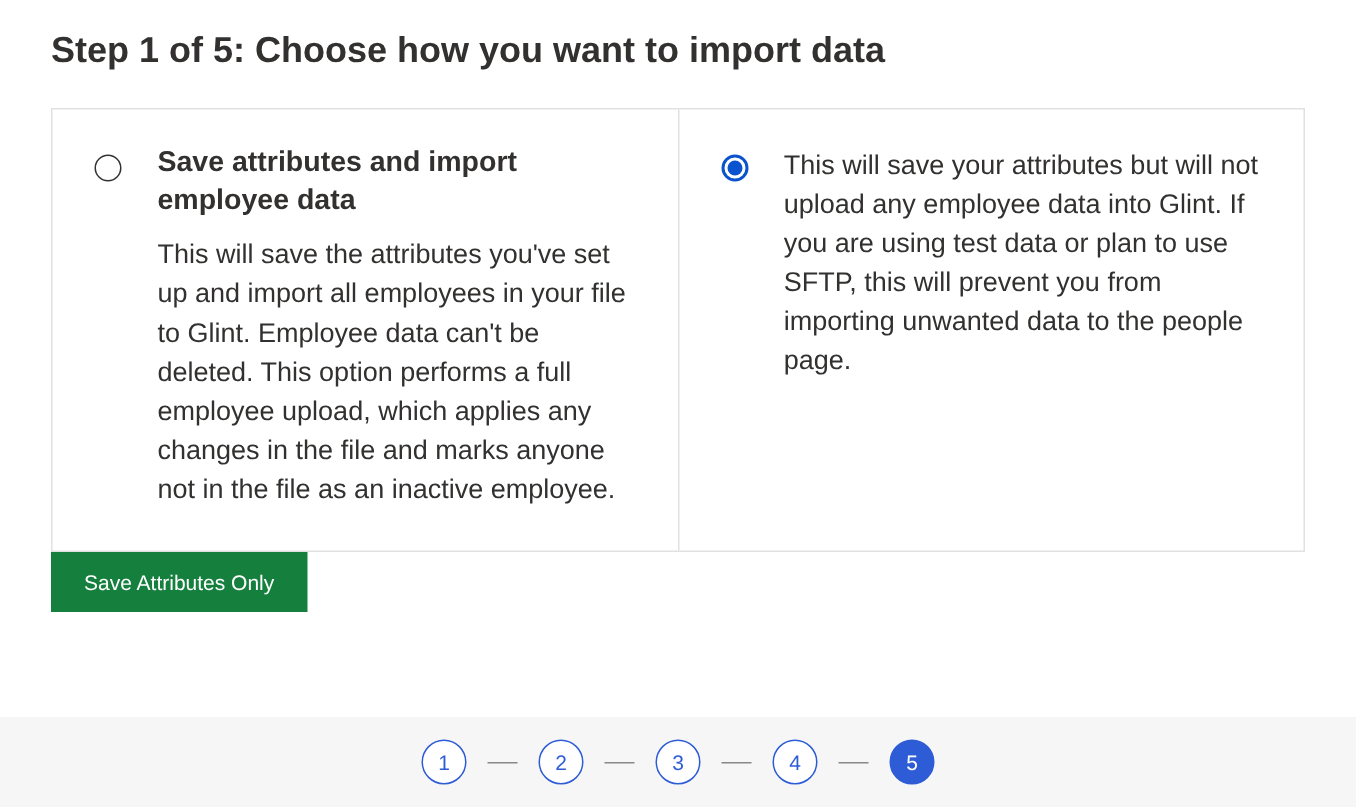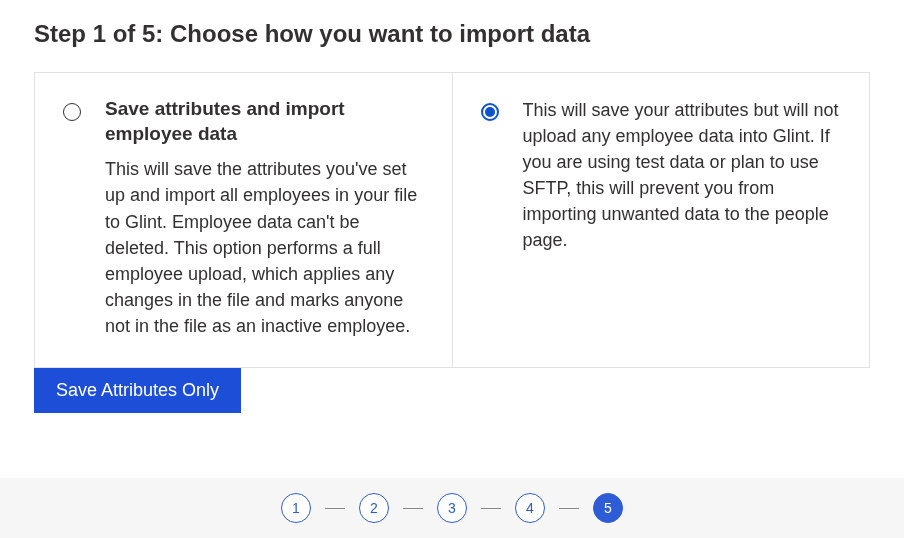--- a/index.html
+++ b/index.html
@@ -77,25 +77,25 @@
       color: #323130;
       line-height: 1.3;
       margin-bottom: 10px;
     }
     .option-desc {
       font-size: 18px;
       color: #323130;
       line-height: 1.45;
     }
     .primary-button {
-      background: #1d4ed8;
+      background: #15803d;
       color: #fff;
       border: none;
       padding: 12px 22px;
-      font-size: 18px;
+      font-size: 14px;
       font-family: inherit;
       cursor: pointer;
     }
     .stepper-bar {
       position: absolute;
       bottom: 0;
       left: 0;
       right: 0;
       height: 60px;
       background: #f6f6f6;

